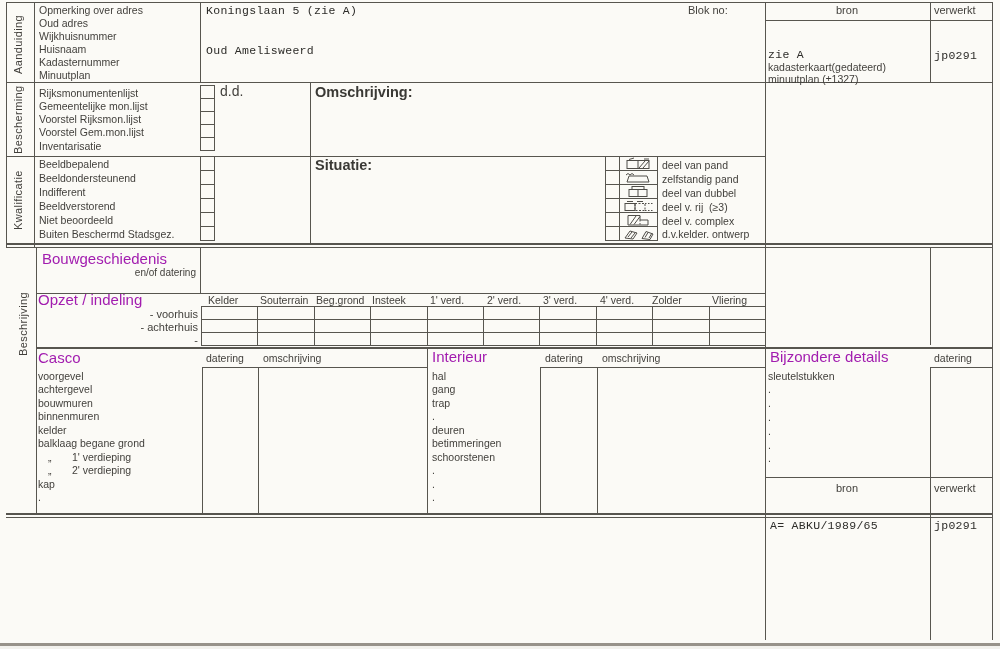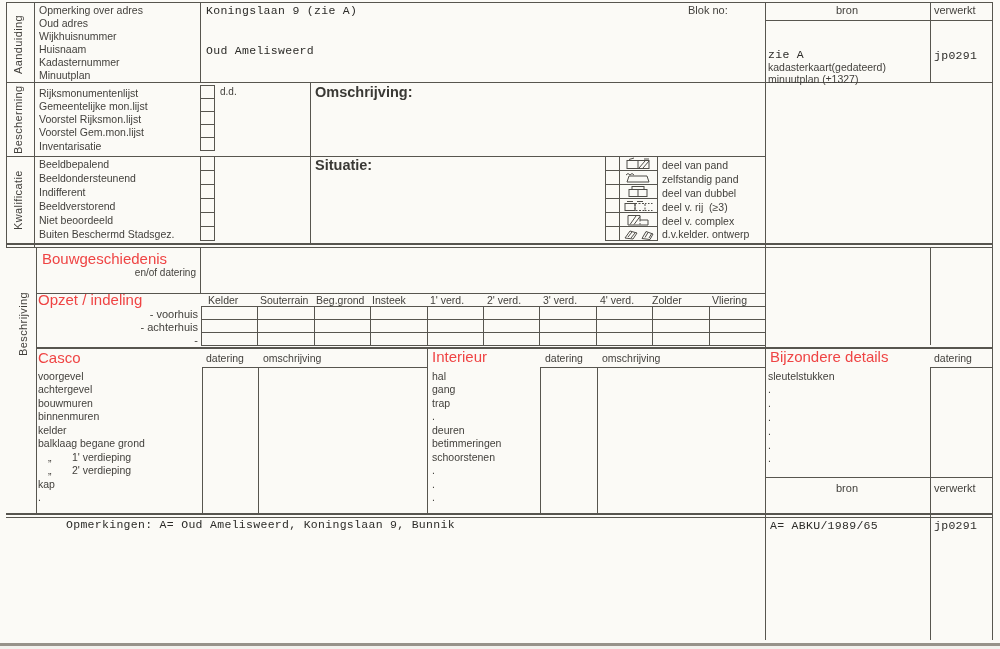--- a/index.html
+++ b/index.html
@@ -1,23 +1,23 @@
 <!DOCTYPE html>
 <html><head>
 <meta charset="utf-8">
 <style>
   html,body{margin:0;padding:0;background:#e9e8e4;}
   .page{position:relative;width:1000px;height:649px;background:#fbfaf6;overflow:hidden;
         font-family:"Liberation Sans",sans-serif;color:#3c3b38;}
   .ln{position:absolute;background:#57554f;height:1px;}
   .vln{position:absolute;background:#57554f;width:1px;}
   .lbl{position:absolute;font-size:10.5px;line-height:13px;white-space:pre;color:#413f3b;}
-  .sm{font-size:10px;}
+  .sm{font-size:14px;}
   .hd{position:absolute;font-size:14.5px;color:#3a3935;white-space:pre;font-weight:bold;}
-  .hd2{position:absolute;font-size:15px;color:#ef4444;white-space:pre;}
+  .hd2{position:absolute;font-size:15px;color:#a21caf;white-space:pre;}
   .typed{position:absolute;font-family:"Liberation Mono","DejaVu Sans Mono",monospace;
          font-size:11.5px;color:#2d2c29;white-space:pre;letter-spacing:.3px;}
   .vtext{position:absolute;writing-mode:vertical-rl;transform:rotate(180deg);
          font-size:11px;color:#403e3a;letter-spacing:.4px;text-align:center;}
   .cbcol{position:absolute;display:flex;flex-direction:column;}
   .cb{width:15px;height:14px;border:1px solid #57554f;box-sizing:border-box;margin-top:-1px;background:#fbfaf6;}
   .cb.k{height:15px;}
   .iconcol{position:absolute;display:flex;flex-direction:column;}
   .icb{width:39px;height:15px;border:1px solid #57554f;box-sizing:border-box;margin-top:-1px;
        display:flex;align-items:center;justify-content:center;background:#fbfaf6;}
@@ -69,21 +69,21 @@
   <span class="vtext" style="left:12px;top:85px;height:70px">Bescherming</span>
   <span class="vtext" style="left:12px;top:160px;height:81px">Kwalificatie</span>
   <span class="vtext" style="left:17px;top:262px;height:124px">Beschrijving</span>
 
   <span class="lbl" style="left:39px;top:4px">Opmerking over adres</span>
   <span class="lbl" style="left:39px;top:17px">Oud adres</span>
   <span class="lbl" style="left:39px;top:30px">Wijkhuisnummer</span>
   <span class="lbl" style="left:39px;top:43px">Huisnaam</span>
   <span class="lbl" style="left:39px;top:56px">Kadasternummer</span>
   <span class="lbl" style="left:39px;top:69px">Minuutplan</span>
-  <span class="typed" style="left:206px;top:4px">Koningslaan 9 (zie A)</span>
+  <span class="typed" style="left:206px;top:4px">Koningslaan 5 (zie A)</span>
   <span class="typed" style="left:206px;top:44px">Oud Amelisweerd</span>
 
   <span class="lbl" style="left:688px;top:4px;font-size:11px">Blok no:</span>
   <span class="lbl ctr" style="left:766px;top:4px;width:162px;font-size:11px">bron</span>
   <span class="lbl" style="left:934px;top:4px;font-size:11px">verwerkt</span>
   <span class="typed" style="left:768px;top:48px">zie A</span>
   <span class="lbl" style="left:768px;top:61px">kadasterkaart(gedateerd)</span>
   <span class="lbl" style="left:768px;top:73px">minuutplan (±1327)</span>
   <span class="typed" style="left:934px;top:49px">jp0291</span>
 
@@ -267,19 +267,18 @@
   <span class="lbl" style="left:768px;top:370px">sleutelstukken</span>
   <span class="lbl" style="left:768px;top:383px">.</span>
   <span class="lbl" style="left:768px;top:397px">.</span>
   <span class="lbl" style="left:768px;top:411px">.</span>
   <span class="lbl" style="left:768px;top:425px">.</span>
   <span class="lbl" style="left:768px;top:439px">.</span>
   <span class="lbl" style="left:768px;top:452px">.</span>
   <span class="lbl ctr" style="left:766px;top:482px;width:162px;font-size:11px">bron</span>
   <span class="lbl" style="left:934px;top:482px;font-size:11px">verwerkt</span>
 
-  <span class="typed" style="left:66px;top:518px">Opmerkingen: A= Oud Amelisweerd, Koningslaan 9, Bunnik</span>
   <span class="typed" style="left:770px;top:519px">A= ABKU/1989/65</span>
   <span class="typed" style="left:934px;top:519px">jp0291</span>
 
   <div style="position:absolute;left:0;top:643px;width:1000px;height:3px;background:#97928a"></div>
   <div style="position:absolute;left:0;top:646px;width:1000px;height:3px;background:#f2f1ed"></div>
 </div>
 
 </body></html>

